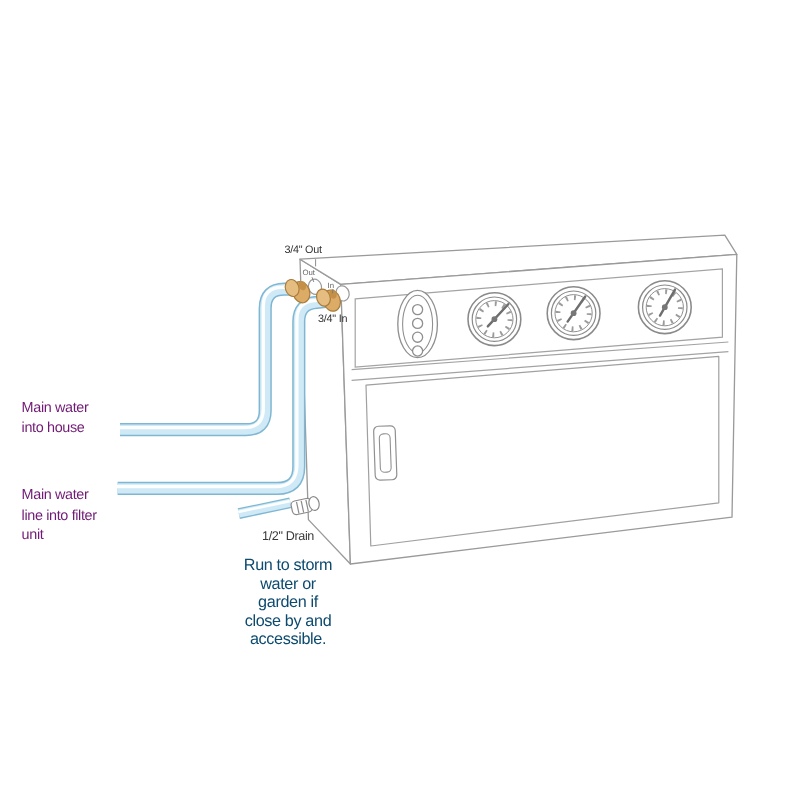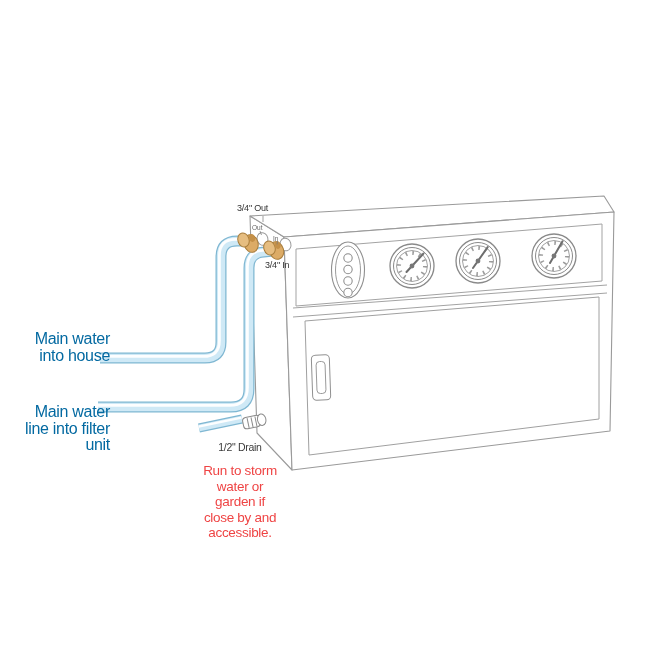--- a/index.html
+++ b/index.html
@@ -9,22 +9,22 @@
   }
   #stage{position:absolute;left:0;top:0;width:670px;height:670px;}
   svg{position:absolute;left:0;top:0;}
   .label{
     position:absolute;color:#2a2a2a;white-space:pre-line;
     font-family:"Liberation Sans",sans-serif;letter-spacing:-0.3px;
   }
   .lbl-tiny{font-size:6.5px;color:#666;letter-spacing:0;}
   .lbl-small{font-size:9px;color:#333;letter-spacing:-0.2px;}
   .lbl-mid{font-size:10.5px;color:#3a3a3a;text-align:center;}
-  .lbl-body{font-size:16px;line-height:16.5px;text-align:right;color:#0369a1;}
-  .lbl-note{font-size:13.5px;line-height:15.6px;text-align:center;color:#ef4444;}
+  .lbl-body{font-size:12px;line-height:16.5px;text-align:left;color:#701a75;}
+  .lbl-note{font-size:13.5px;line-height:15.6px;text-align:center;color:#0c4a6e;}
 </style>
 </head>
 <body>
 
 <div id="stage">
 
 <svg width="670" height="670" viewBox="0 0 670 670">
 
   <g stroke="#9a9a9a" stroke-width="1.1" fill="#ffffff" stroke-linejoin="round">
     <polygon points="250,216 284,237 292,470 257,433"></polygon>

